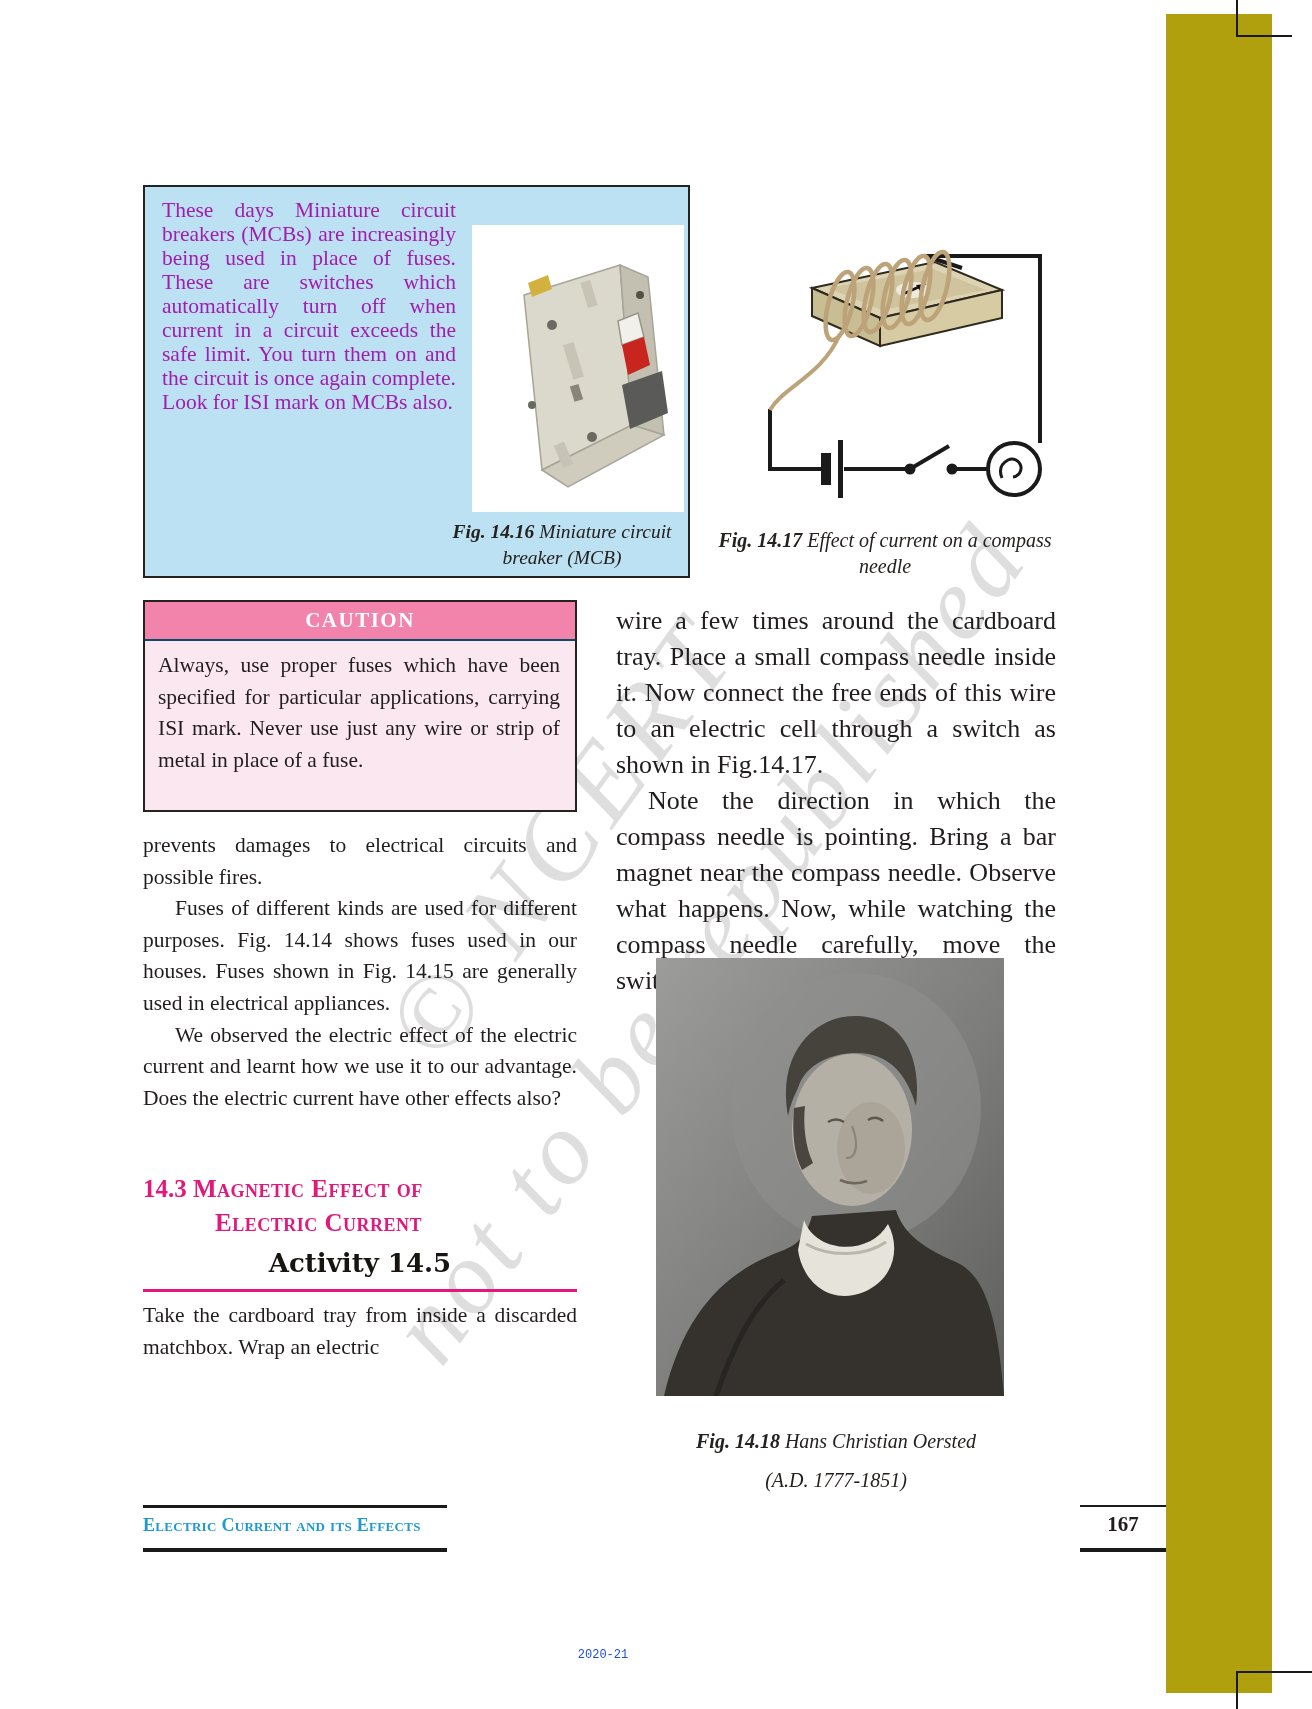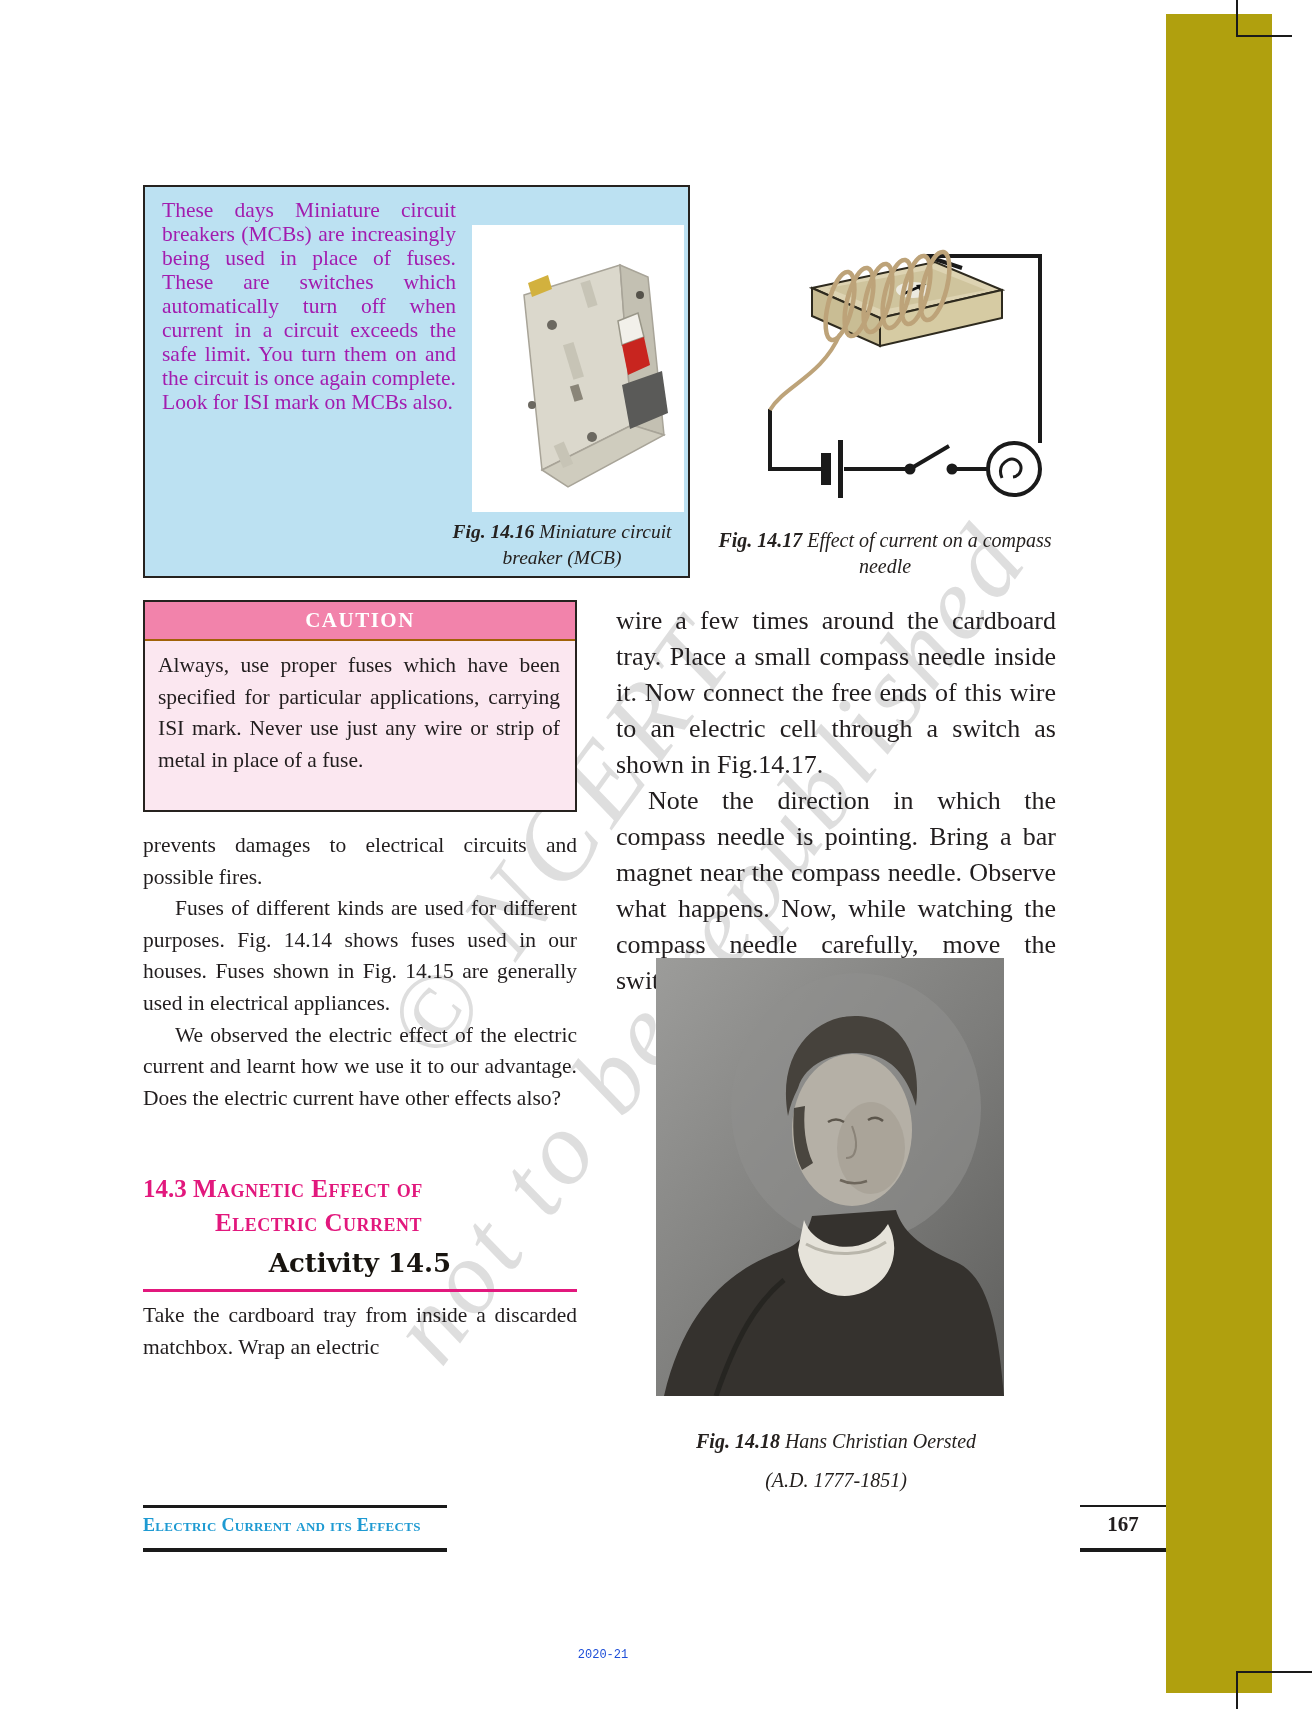--- a/index.html
+++ b/index.html
@@ -37,21 +37,21 @@
   .fig16-cap{position:absolute;left:297px;top:332px;width:240px;}
   
   .fig17-svg{left:700px;top:226px;width:360px;height:296px;}
   .fig17-cap{left:705px;top:527px;width:360px;font-size:20px;}
   
   .caution-box{
     left:143px;top:600px;width:434px;height:212px;background:#fbe7f0;
     border:2px solid #26221f;box-sizing:border-box;
   }
   .caution-head{
-    height:37px;background:#f283ab;border-bottom:2px solid #a16207;
+    height:37px;background:#f283ab;border-bottom:2px solid #0c4a6e;
     display:flex;align-items:center;justify-content:center;
     color:#ffffff;font-weight:bold;font-size:21px;letter-spacing:1.5px;
     font-family:"Liberation Serif",serif;
   }
   .caution-text{padding:9px 15px 0 13px;font-size:21.5px;line-height:31.5px;text-align:justify;}
   
   .leftcol{left:143px;top:830px;width:434px;font-size:21.5px;line-height:31.6px;text-align:justify;}
   .rightcol{left:616px;top:603px;width:440px;font-size:26px;line-height:36px;text-align:justify;}
   .para{margin:0;}
   .indent{text-indent:32px;}

